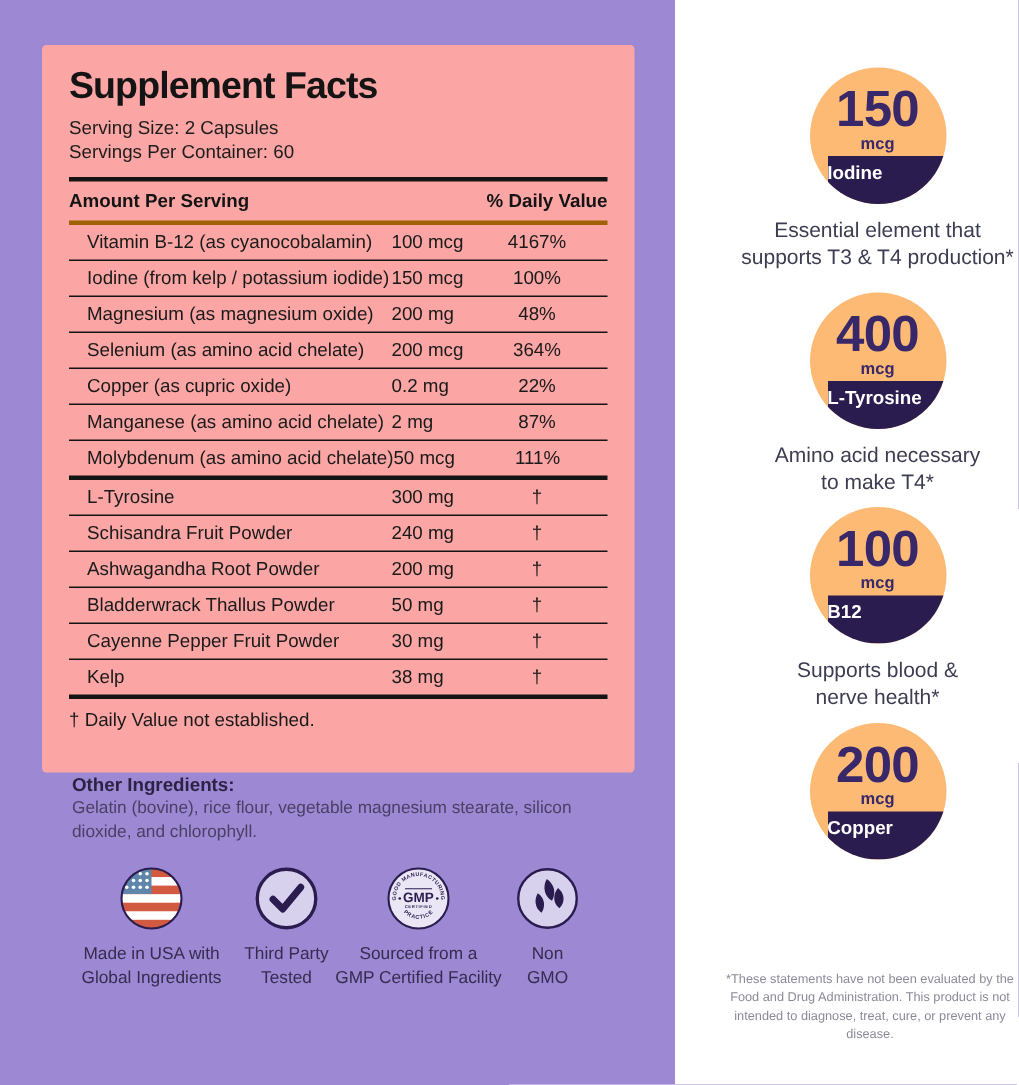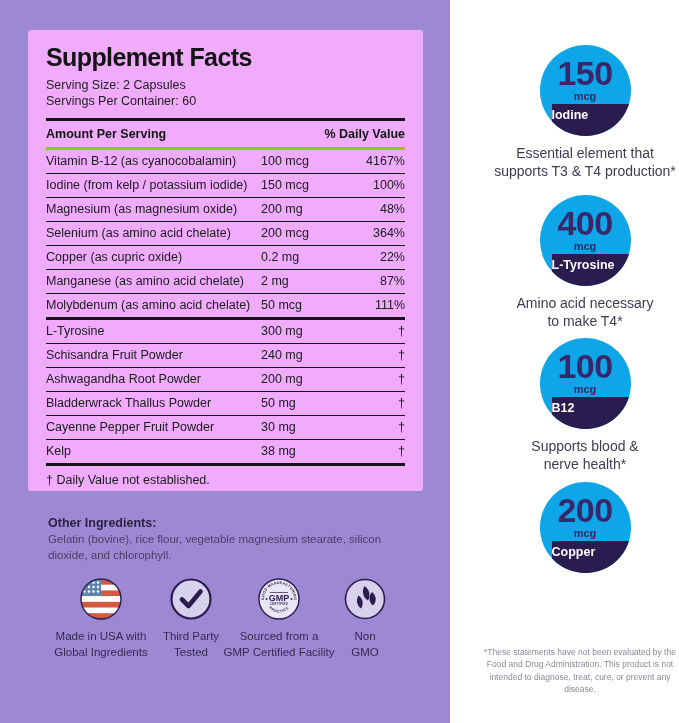--- a/index.html
+++ b/index.html
@@ -16,46 +16,46 @@
   .purple-panel {
     position:absolute; left:0; top:0;
     width:450px; height:723px;
     background:#9c88d3;
   }
 
   
   .facts-card {
     position:absolute; left:28px; top:30px;
     width:395px;
-    background:#f0abfc;
+    background:#fca5a5;
     border-radius:3px;
-    padding:13px 18px 4px;
+    padding:13px 18px 28px;
   }
   .facts-title {
     font-size:25px; font-weight:700; letter-spacing:-0.6px;
     color:#141414;
   }
   .serving-info { margin-top:5px; font-size:12.5px; line-height:1.3; color:#1d1d1d; }
   .table-head {
     display:flex; justify-content:space-between;
     margin-top:8px;
-    border-top:3px solid #141414; border-bottom:3px solid #84cc16;
+    border-top:3px solid #141414; border-bottom:3px solid #a16207;
     padding:6px 0;
     font-size:12.5px; font-weight:700; color:#141414;
   }
   .row {
     display:flex; align-items:baseline;
     border-bottom:1.5px solid #141414;
     padding:4px 0;
     font-size:12.5px; line-height:15px; color:#1a1a1a;
     white-space:nowrap;
   }
-  .row .name { flex:1; text-align:left; }
+  .row .name { flex:1; text-align:left;margin-left:12px; }
   .row .amt  { width:50px; text-align:left; }
-  .row .dv   { width:94px; text-align:right; }
+  .row .dv   { width:94px; text-align:center; }
   .row.thick { border-bottom-width:3px; }
   .footnote { padding-top:7px; font-size:12.5px; color:#1a1a1a; }
 
   
   .other-ingredients {
     position:absolute; left:48px; top:516px; width:382px;
   }
   .other-ingredients .oi-heading {
     font-size:12.5px; font-weight:700; color:#2c2344;
   }
@@ -81,21 +81,21 @@
   .badge-gmo  { left:300px; }
 
   
   .stat {
     position:absolute; left:470px; width:230px;
     display:flex; flex-direction:column; align-items:center;
   }
   .stat-1 { top:45px; } .stat-2 { top:195px; } .stat-3 { top:338px; } .stat-4 { top:482px; }
   .stat-circle {
     position:relative; width:91px; height:91px;
-    border-radius:50%; background:#0ea5e9; overflow:hidden;
+    border-radius:50%; background:#fdba74; overflow:hidden;
     display:flex; flex-direction:column; align-items:center;
   }
   .stat-amount {
     margin-top:11px;
     font-size:34px; font-weight:700; line-height:1; letter-spacing:-0.5px;
     color:#38286a;
   }
   .stat-unit { font-size:11px; font-weight:700; color:#38286a; line-height:1.2; }
   .stat-band {
     position:absolute; left:12px; bottom:0; width:100%; height:32px;

